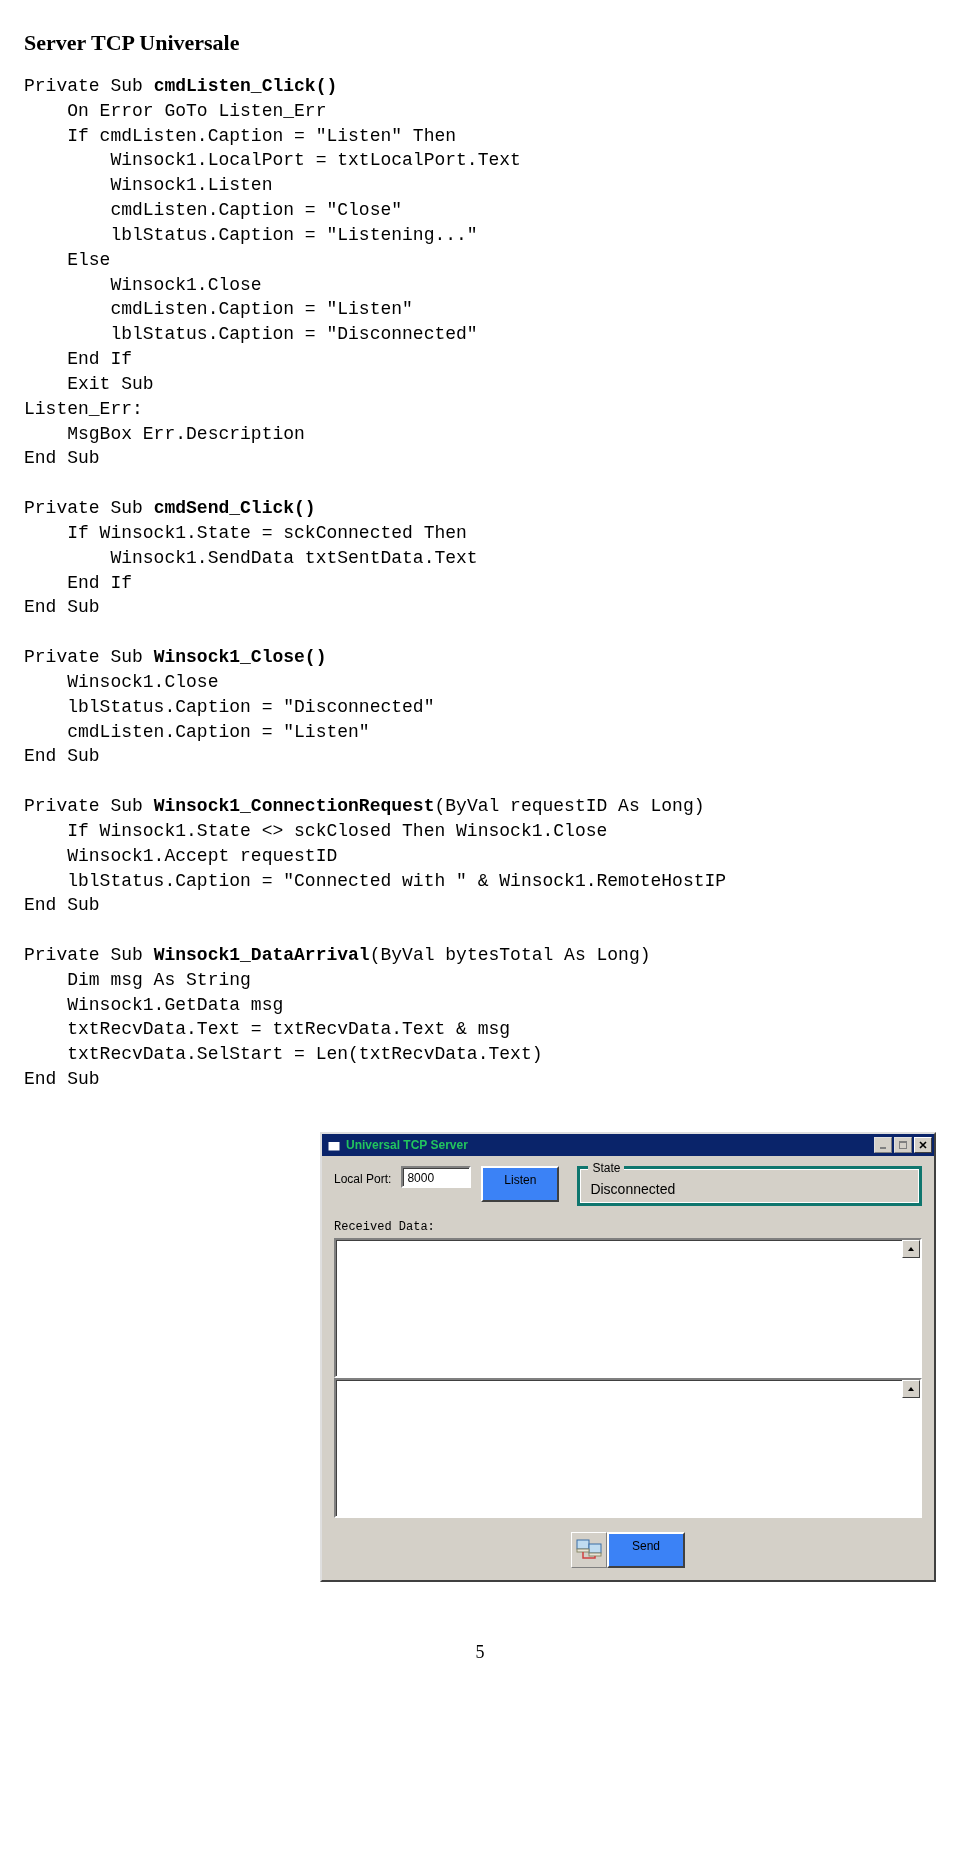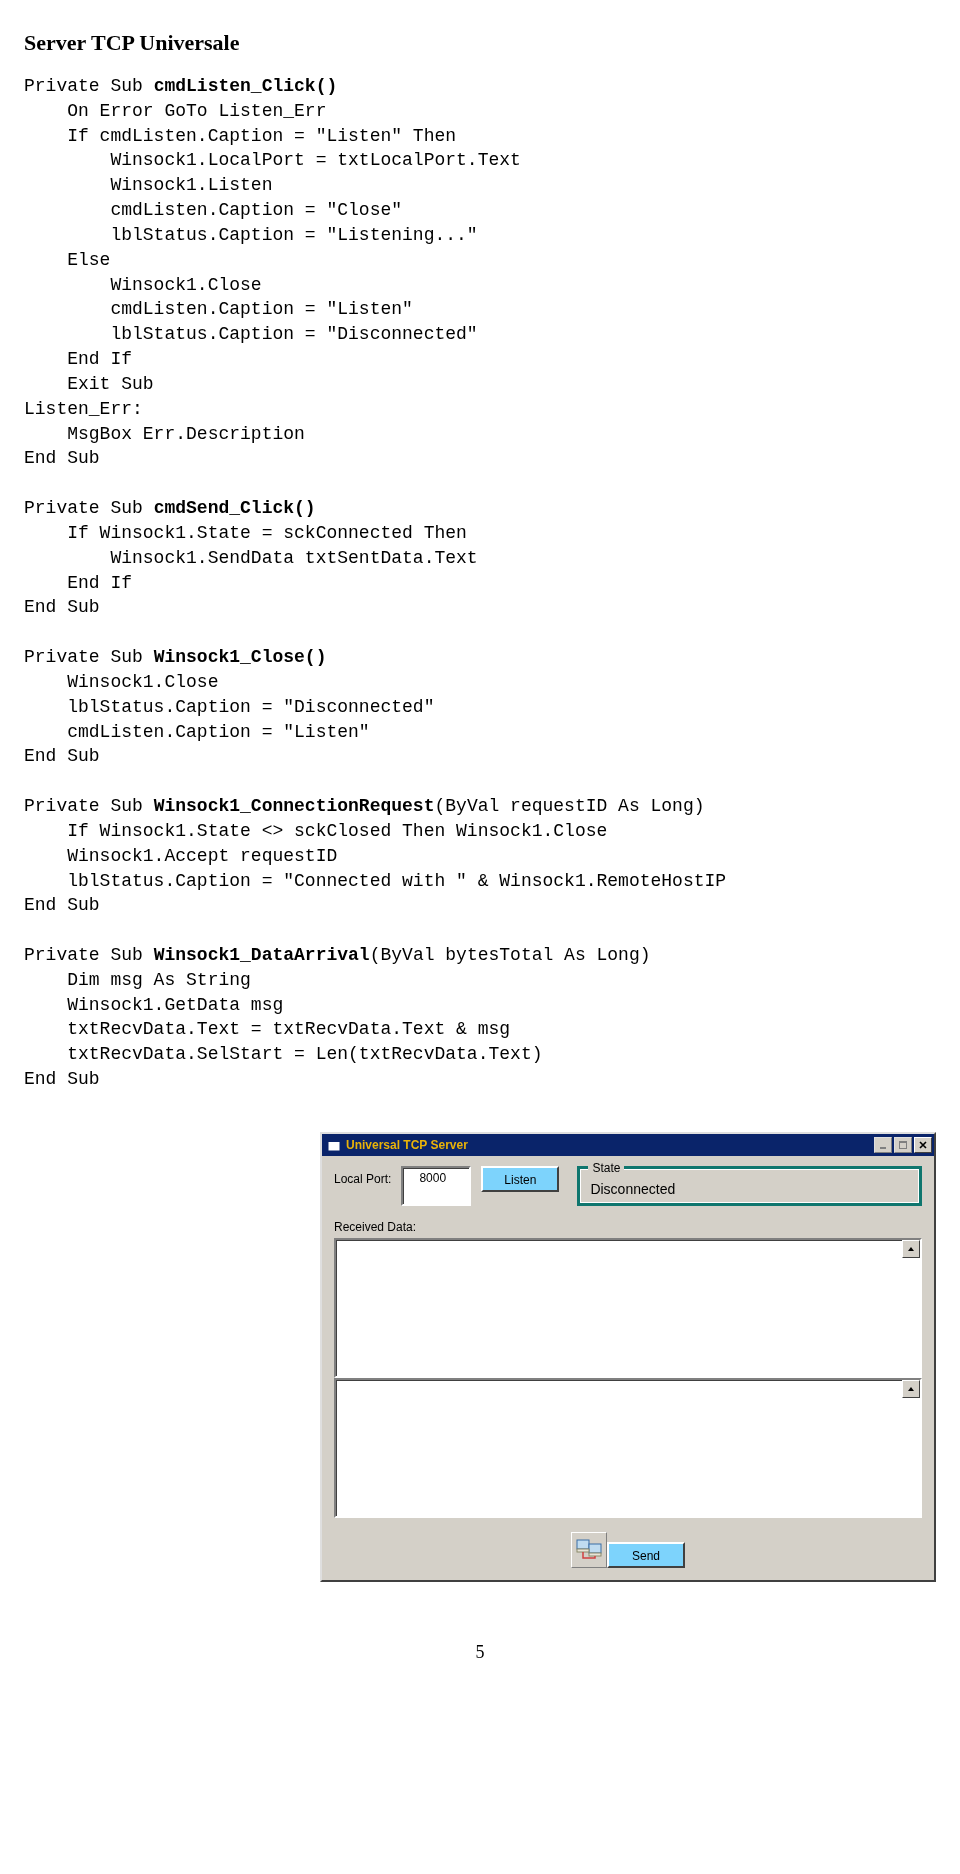--- a/index.html
+++ b/index.html
@@ -35,21 +35,21 @@
   }
   .win {
     background: #d4d0c8;
     border: 2px solid;
     border-color: #dfdfdf #404040 #404040 #dfdfdf;
     display: flex;
     flex-direction: column;
   }
   .titlebar {
     background: #0a246a;
-    color: #eab308;
+    color: #22c55e;
     display: flex;
     align-items: center;
     height: 22px;
     padding: 0 2px 0 4px;
     font-family: Tahoma, Arial, sans-serif;
     font-size: 12px;
     font-weight: bold;
   }
   .titlebar .app-icon {
     width: 16px; height: 16px; margin-right: 4px;
@@ -82,38 +82,38 @@
     display: flex;
     align-items: flex-start;
     gap: 10px;
   }
   .lbl { margin-top: 6px; }
   .sunken-input {
     background: #fff;
     border: 2px solid;
     border-color: #808080 #fff #fff #808080;
     box-shadow: inset 1px 1px 0 #404040;
-    height: 40px;
+    height: 22px;
     width: 70px;
-    padding: 0 16px;
+    padding: 0 4px;
     font-family: "MS Sans Serif", Tahoma, Arial, sans-serif;
     font-size: 12px;
     line-height: 20px;
     box-sizing: border-box;
   }
   .btn {
-    background: #7dd3fc;
+    background: #3b82f6;
     border: 2px solid;
     border-color: #fff #404040 #404040 #fff;
     padding: 2px 0;
     width: 78px;
     text-align: center;
     font-family: "MS Sans Serif", Tahoma, Arial, sans-serif;
     font-size: 12px;
-    height: 26px;
+    height: 36px;
     box-sizing: border-box;
     line-height: 20px;
   }
   .groupbox {
     position: relative;
     border: 3px solid #0f766e;
     box-shadow: inset -1px -1px 0 #fff, inset 1px 1px 0 #fff;
     flex: 1;
     padding: 14px 10px 10px 10px;
     margin-left: 8px;
@@ -128,20 +128,21 @@
     font-size: 12px;
   }
   .groupbox .status-text {
     font-size: 14px;
     margin-top: -2px;
   }
 
   .field-label {
     margin: 14px 0 4px 0;
     font-size: 12px;
+    font-family: Liberation Mono, monospace;
   }
   .textarea-wrap {
     position: relative;
   }
   .textarea {
     background: #fff;
     border: 2px solid;
     border-color: #808080 #fff #fff #808080;
     box-shadow: inset 1px 1px 0 #404040;
     width: 100%;

